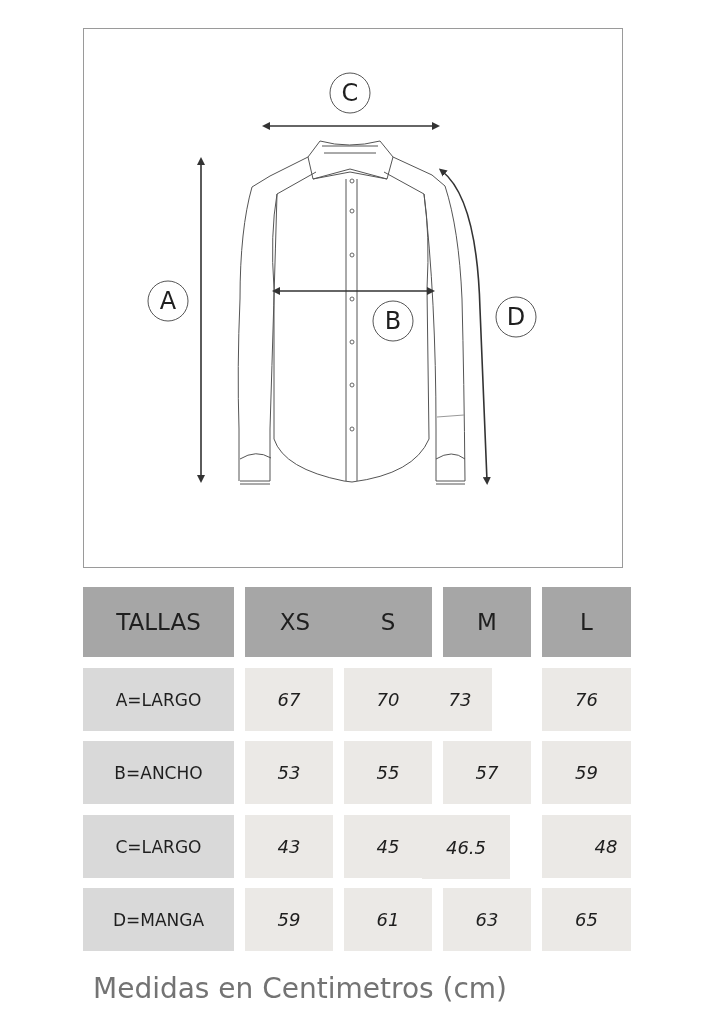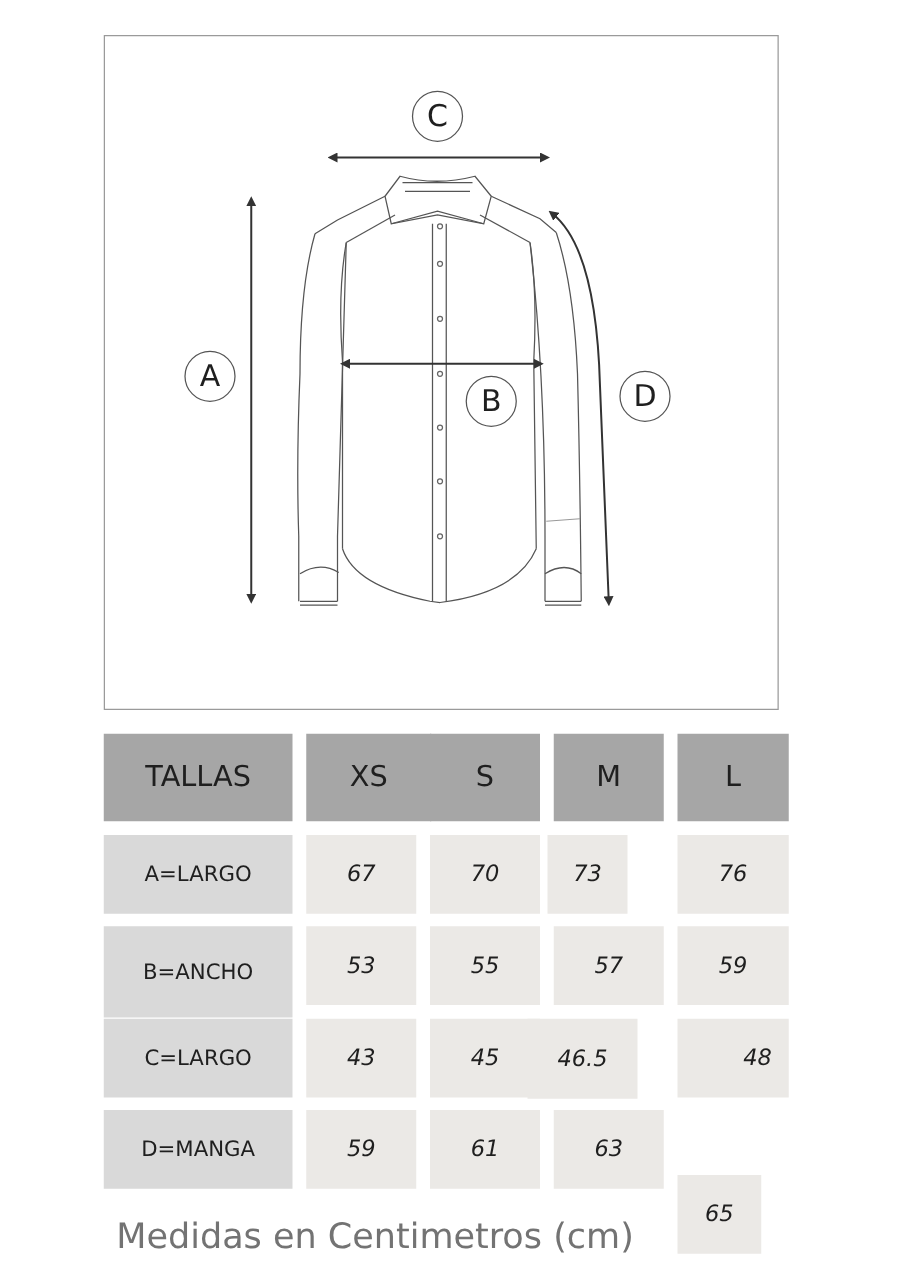--- a/index.html
+++ b/index.html
@@ -94,42 +94,42 @@
   <div class="cell hdr" style="left:83px;width:151px;">TALLAS</div>
   <div class="cell hdr" style="left:245px;width:100px;">XS</div>
   <div class="cell hdr" style="left:344px;width:88px;">S</div>
   <div class="cell hdr" style="left:443px;width:88px;">M</div>
   <div class="cell hdr" style="left:542px;width:89px;">L</div>
 
   <div>
     <div class="cell rowlabel" style="left:83px;top:668px;width:151px;height:63px;">A=LARGO</div>
     <div class="cell val" style="left:245px;top:668px;width:88px;height:63px;">67</div>
     <div class="cell val" style="left:344px;top:668px;width:88px;height:63px;">70</div>
-    <div class="cell val" style="left:438px;top:668px;width:64px;height:63px;">73</div>
+    <div class="cell val" style="left:428px;top:668px;width:64px;height:63px;">73</div>
     <div class="cell val" style="left:542px;top:668px;width:89px;height:63px;">76</div>
   </div>
 
   <div>
-    <div class="cell rowlabel" style="left:83px;top:741px;width:151px;height:73px;">B=ANCHO</div>
+    <div class="cell rowlabel" style="left:83px;top:741px;width:151px;height:63px;">B=ANCHO</div>
     <div class="cell val" style="left:245px;top:741px;width:88px;height:63px;">53</div>
     <div class="cell val" style="left:344px;top:741px;width:88px;height:63px;">55</div>
     <div class="cell val" style="left:443px;top:741px;width:88px;height:63px;">57</div>
     <div class="cell val" style="left:542px;top:741px;width:89px;height:63px;">59</div>
   </div>
 
   <div>
     <div class="cell rowlabel" style="left:83px;top:815px;width:151px;height:63px;">C=LARGO</div>
     <div class="cell val" style="left:245px;top:815px;width:88px;height:63px;">43</div>
     <div class="cell val" style="left:344px;top:815px;width:88px;height:63px;">45</div>
     <div class="cell val" style="left:422px;top:815px;width:88px;height:64px;">46.5</div>
     <div class="cell val" style="left:542px;top:815px;width:89px;height:63px;padding-left:39px;">48</div>
   </div>
 
   <div>
     <div class="cell rowlabel" style="left:83px;top:888px;width:151px;height:63px;">D=MANGA</div>
     <div class="cell val" style="left:245px;top:888px;width:88px;height:63px;">59</div>
     <div class="cell val" style="left:344px;top:888px;width:88px;height:63px;">61</div>
     <div class="cell val" style="left:443px;top:888px;width:88px;height:63px;">63</div>
-    <div class="cell val" style="left:542px;top:940px;width:67px;height:63px;">65</div>
+    <div class="cell val" style="left:542px;top:888px;width:89px;height:63px;">65</div>
   </div>
 </div>
 
 <div class="note">Medidas en Centimetros (cm)</div>
 
 </body></html>

